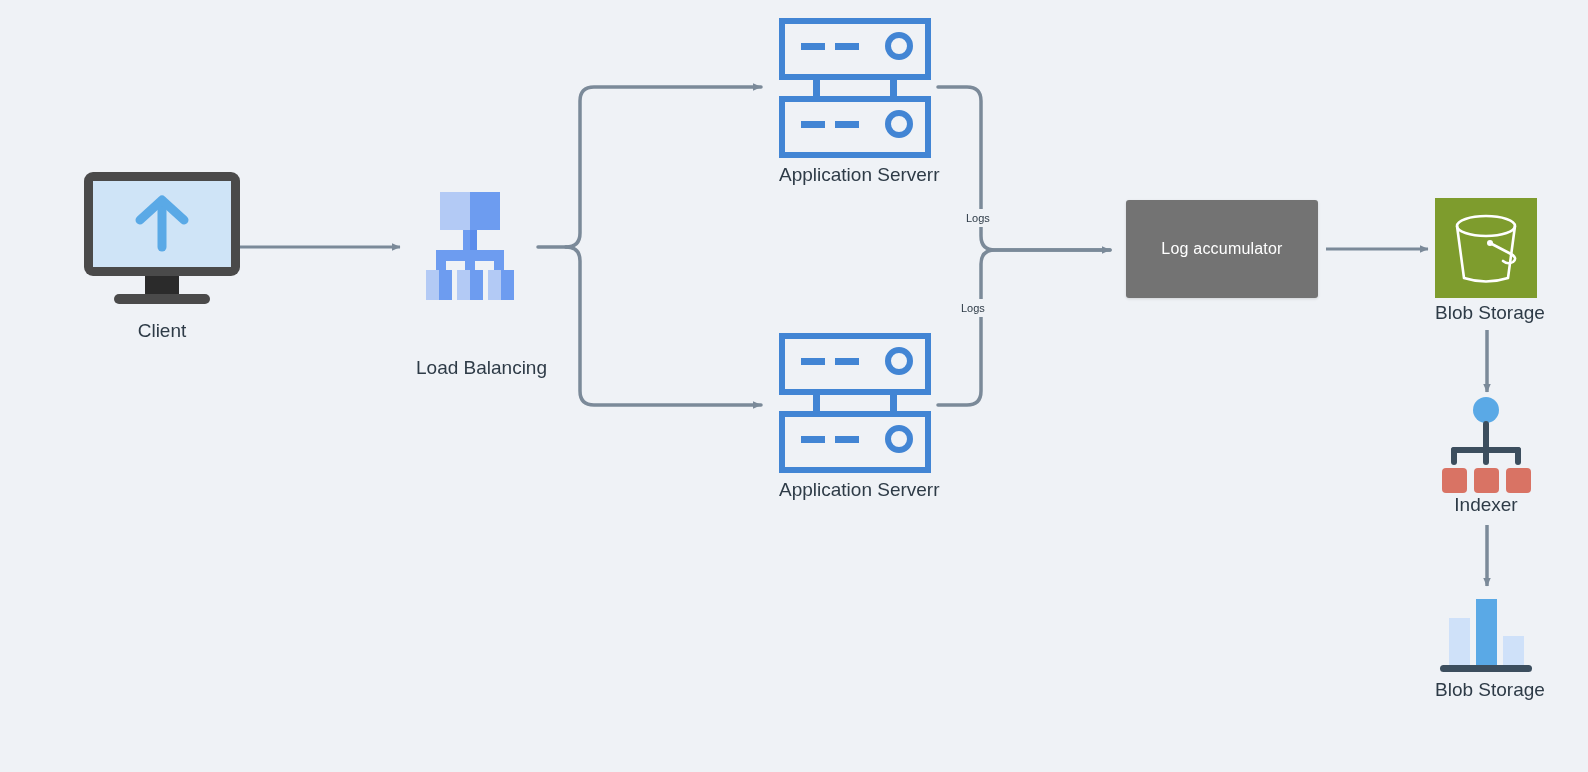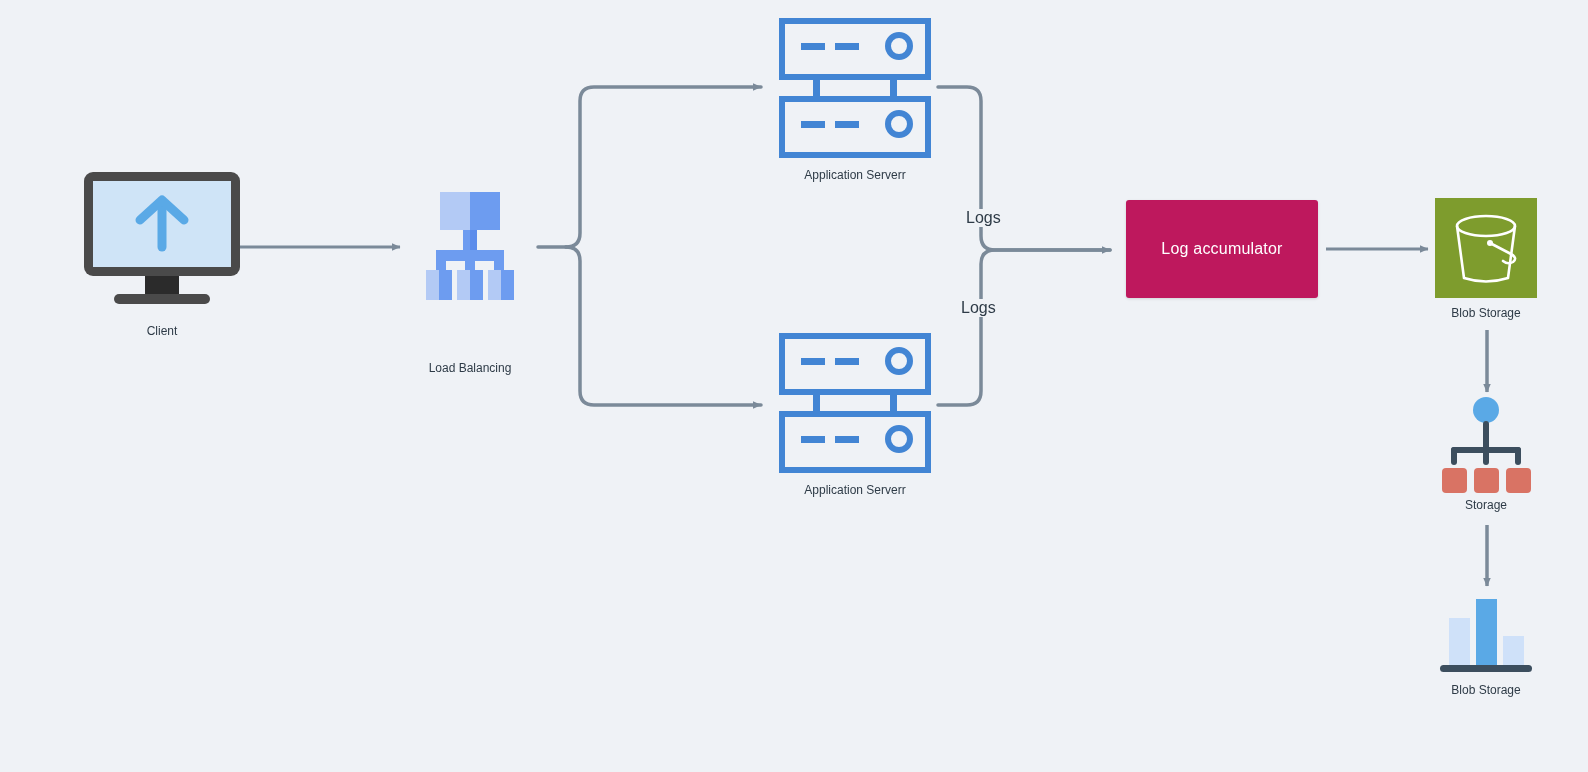--- a/index.html
+++ b/index.html
@@ -22,28 +22,28 @@
     height: 772px;
   }
   .node {
     position: absolute;
   }
   .node-label {
     position: absolute;
     width: 100%;
     text-align: center;
     color: #2e3b47;
-    font-size: 12px;
+    font-size: 19px;
     line-height: 18px;
     white-space: nowrap;
   }
   .edge-label {
     position: absolute;
     color: #2e3b47;
-    font-size: 16px;
+    font-size: 11px;
     line-height: 18px;
     white-space: nowrap;
     background: #eff2f6;
     padding: 0 3px;
   }
 
   
   #client-node { left: 46px; top: 172px; width: 156px; height: 132px; margin-left: 38px; }
   .monitor-body {
     position: absolute; left: 0; top: 0; width: 156px; height: 104px;
@@ -67,21 +67,21 @@
   #lb-node { left: 416px; top: 190px; width: 108px; height: 110px; }
 
   
   .server-node { width: 152px; height: 140px; }
   #server-top { left: 779px; top: 18px; }
   #server-bottom { left: 779px; top: 333px; }
 
   
   #log-accumulator {
     left: 1126px; top: 200px; width: 192px; height: 98px;
-    background: #be185d; border-radius: 3px;
+    background: #737373; border-radius: 3px;
     box-shadow: 0 1px 3px rgba(0,0,0,0.13);
     display: flex; align-items: center; justify-content: center;
   }
   #log-accumulator .acc-text {
     color: #ffffff; font-size: 16px; letter-spacing: 0.2px;
   }
 
   
   #blob-storage-node { left: 1435px; top: 198px; width: 102px; height: 124px; }
   .bucket-square { position: absolute; left: 0; top: 0; width: 102px; height: 100px; background: #7e9c2d; }
@@ -213,21 +213,21 @@
     <circle cx="51" cy="14" r="13" fill="#5aa9e6"></circle>
     <path d="M51,28 L51,54" stroke="#3c4e5e" stroke-width="6" stroke-linecap="round"></path>
     <path d="M19,54 L83,54" stroke="#3c4e5e" stroke-width="6" stroke-linecap="round"></path>
     <path d="M19,54 L19,66" stroke="#3c4e5e" stroke-width="6" stroke-linecap="round"></path>
     <path d="M51,54 L51,66" stroke="#3c4e5e" stroke-width="6" stroke-linecap="round"></path>
     <path d="M83,54 L83,66" stroke="#3c4e5e" stroke-width="6" stroke-linecap="round"></path>
     <rect x="7" y="72" width="25" height="25" rx="4" fill="#d97364"></rect>
     <rect x="39" y="72" width="25" height="25" rx="4" fill="#d97364"></rect>
     <rect x="71" y="72" width="25" height="25" rx="4" fill="#d97364"></rect>
   </svg>
-  <div class="node-label" style="top:100px;">Storage</div>
+  <div class="node-label" style="top:100px;">Indexer</div>
 </div>
 
 <div class="node" id="chart-node">
   <svg width="102" height="86" viewBox="0 0 102 86">
     <rect x="14" y="28" width="21" height="47" fill="#cfe1f9"></rect>
     <rect x="41" y="9" width="21" height="66" fill="#5aa9e6"></rect>
     <rect x="68" y="46" width="21" height="29" fill="#cfe1f9"></rect>
     <rect x="5" y="75" width="92" height="7" rx="3.5" fill="#3c4e5e"></rect>
   </svg>
   <div class="node-label" style="top:91px;">Blob Storage</div>

